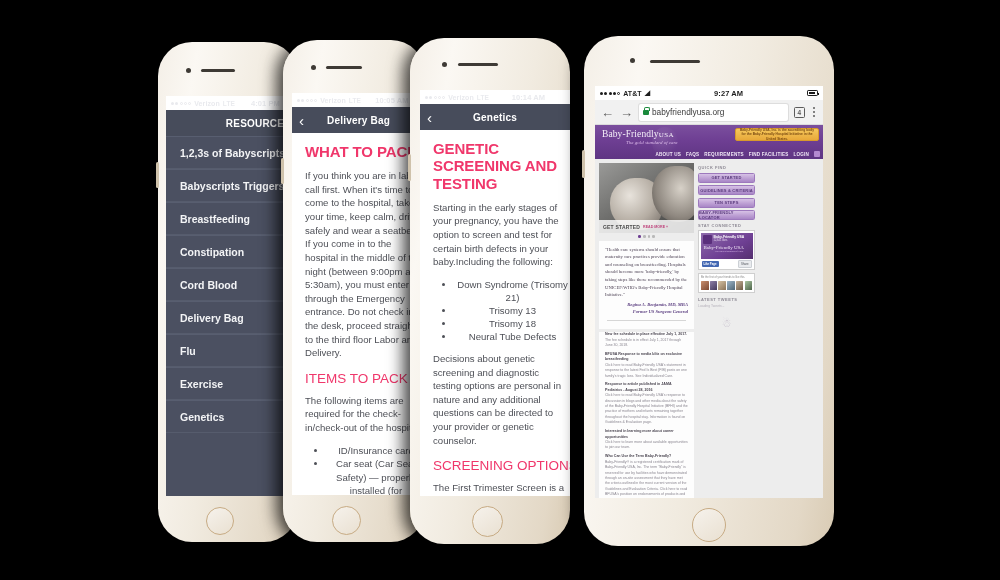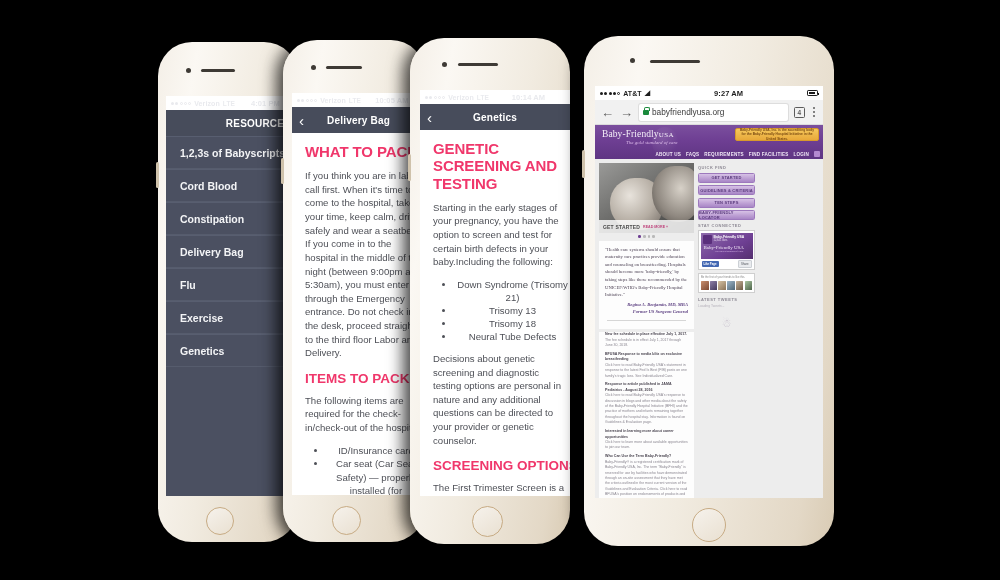--- a/index.html
+++ b/index.html
@@ -83,21 +83,21 @@
 
   
   .article { background: #fff; height: 100%; padding: 10px 0 0 13px; }
   .art-h1 {
     color: #f0376b; font-size: 15px; font-weight: bold;
     line-height: 1.15; letter-spacing: -.1px; margin-bottom: 9px;
     white-space: nowrap;
   }
   .art-h1.wrap { white-space: normal; }
   .art-h2 {
-    color: #f0376b; font-size: 13.5px; font-weight: bold;
+    color: #f0376b; font-size: 13.5px; font-weight: normal;
     margin: 11px 0 8px; white-space: nowrap;
   }
   .art-p {
     color: #4e5057; font-size: 9.6px; line-height: 1.42;
     margin-bottom: 9px; white-space: pre-line;
   }
   .art-ul { margin: 0 0 9px 0; padding-left: 22px; text-align: center; }
   .art-ul li {
     color: #4e5057; font-size: 9.6px; line-height: 1.42;
     white-space: pre-line; margin-bottom: 0px;
@@ -264,24 +264,30 @@
         <span class="sb-time">4:01 PM</span>
       </div>
       <div class="navbar">
         <div class="nav-title right">RESOURCES</div>
       </div>
       <div class="menu">
         <div class="menu-item">
             <span>1,2,3s of Babyscripts</span>
           </div>
         <div class="menu-item">
+            <span>Babyscripts Triggers</span>
+          </div>
+        <div class="menu-item">
+            <span>Breastfeeding</span>
+          </div>
+        <div class="menu-item">
+            <span>Constipation</span>
+          </div>
+        <div class="menu-item">
             <span>Cord Blood</span>
-          </div>
-        <div class="menu-item">
-            <span>Constipation</span>
           </div>
         <div class="menu-item">
             <span>Delivery Bag</span>
           </div>
         <div class="menu-item">
             <span>Flu</span>
           </div>
         <div class="menu-item">
             <span>Exercise</span>
           </div>

